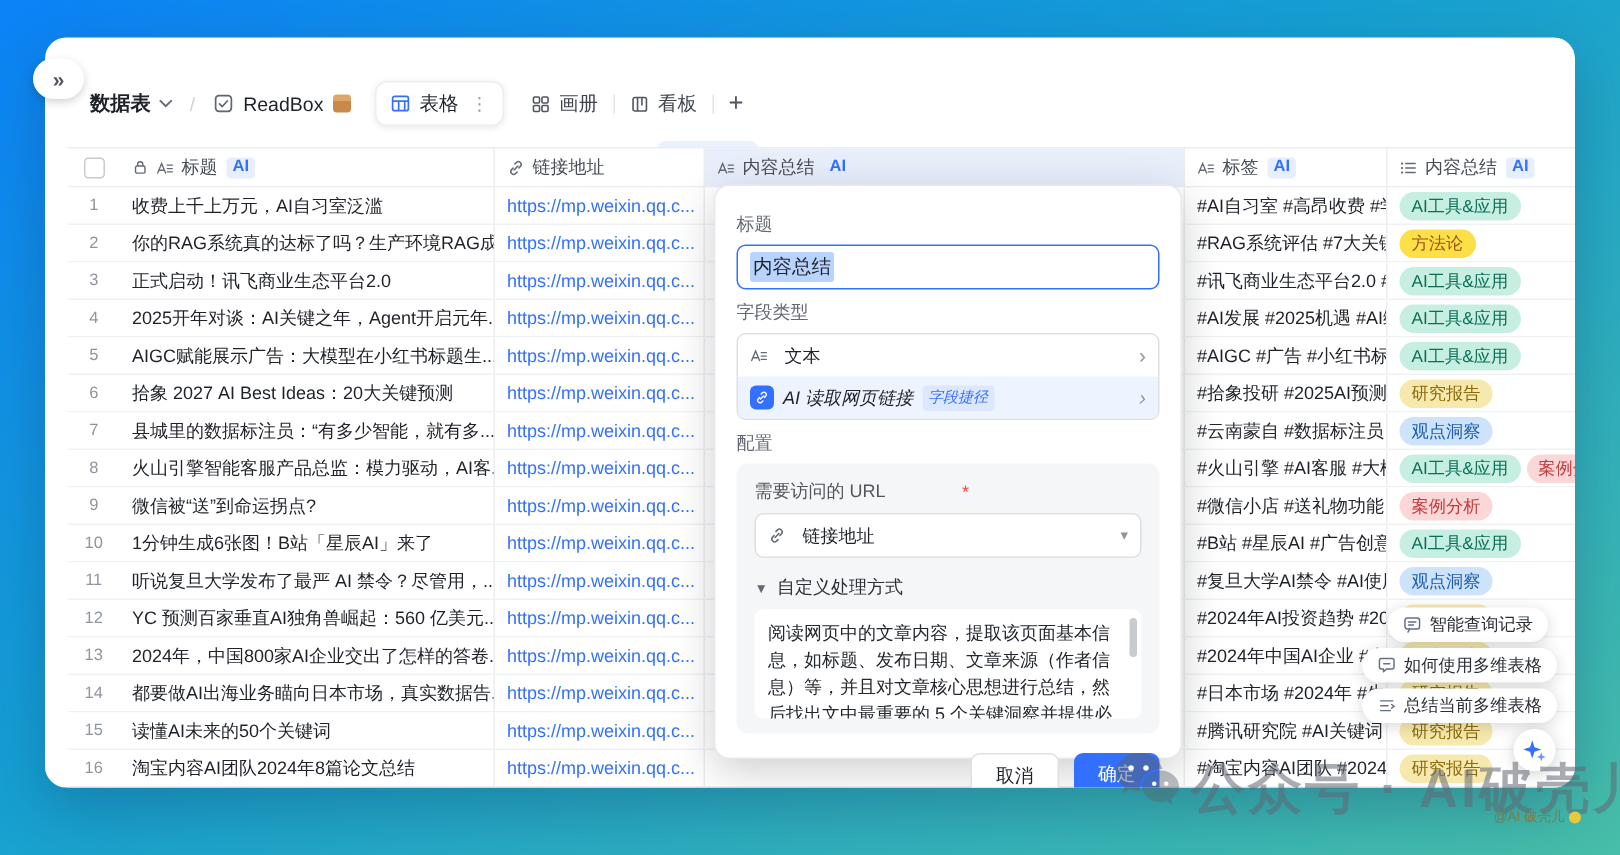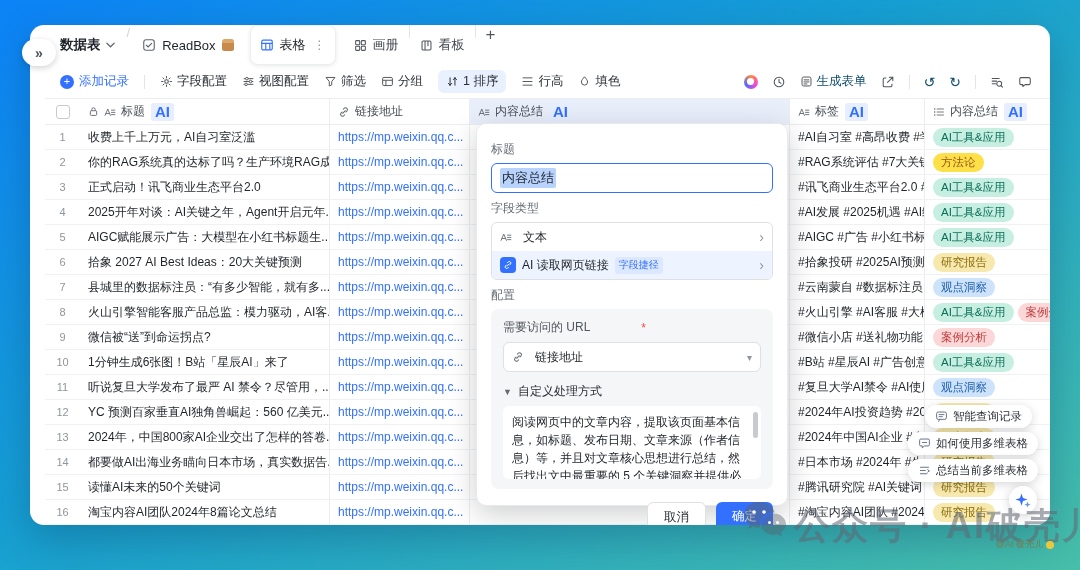--- a/index.html
+++ b/index.html
@@ -5,21 +5,21 @@
   html,body{margin:0;padding:0;}
   body{font-family:"Liberation Sans","DejaVu Sans",sans-serif;}
   .stage{position:relative;width:1080px;height:570px;overflow:hidden;
     background:linear-gradient(150deg,#0c83f7 0%,#17a0d2 45%,#47bea9 100%);}
   .window{position:absolute;left:30px;top:25px;width:1020px;height:500px;background:#fff;
     border-radius:14px;box-shadow:0 14px 40px rgba(10,40,80,.28);overflow:hidden;}
   .collapse-pill{position:absolute;left:22px;top:39px;width:34px;height:27px;background:#fff;
     border-radius:14px;box-shadow:0 2px 6px rgba(0,0,0,.18);display:flex;align-items:center;
     justify-content:center;color:#50555e;font-size:14px;font-weight:bold;z-index:6;cursor:pointer;}
   
-  .tabbar{height:40px;display:flex;padding-left:30px;font-size:13px;color:#1f2329;}
+  .tabbar{height:40px;display:flex;align-items:center;padding-left:30px;font-size:13px;color:#1f2329;margin-top:24px;}
   .ds-label{display:flex;align-items:center;gap:5px;font-weight:700;font-size:13.5px;cursor:pointer;}
   .slash{color:#d0d3d6;margin:0 12px;}
   .doc-item{display:flex;align-items:center;gap:6px;cursor:pointer;}
   .pkg{width:12px;height:12px;border-radius:2.5px;background:linear-gradient(#dba76a 0 35%,#c8894b 35% 100%);}
   .tab{display:flex;align-items:center;gap:6px;color:#41464e;padding:0 10px;cursor:pointer;}
   .tab.active{background:#fff;border:1px solid #eceef1;border-radius:8px;padding:5px 9px;margin:0 8px 0 16px;
     box-shadow:0 1px 4px rgba(31,35,41,.1);color:#1f2329;}
   .more-dots{color:#8f959e;font-size:12px;margin-left:2px;}
   .tab-sep{width:1px;height:13px;background:#e3e5e8;}
   .plus-tab{font-size:17px;color:#51565d;margin-left:10px;cursor:pointer;}
@@ -47,35 +47,35 @@
   .c-num{width:35px;justify-content:center;padding:0;border-right:none;}
   .c-title{width:250px;}
   .c-link{width:140px;}
   .c-summary{width:320px;}
   .c-tags{width:135px;}
   .c-cat{width:130px;border-right:none;}
   .th.c-summary{background:#e9eefb;}
   .td.c-link{color:#3370ff;cursor:pointer;}
   .rownum{color:#8f959e;font-size:11px;}
   .cb{width:12px;height:12px;border:1.2px solid #c6cad1;border-radius:3px;background:#fff;cursor:pointer;}
-  .ai-badge{margin-left:6px;background:#e6eeff;color:#3370ff;font-size:15px;font-weight:700;
+  .ai-badge{margin-left:6px;background:#e6eeff;color:#3370ff;font-size:11px;font-weight:700;
     padding:1.5px 4px;border-radius:3px;line-height:1;}
   .hicon{margin-right:5px;color:#646a73;display:inline-flex;}
   .pill{border-radius:10px;padding:2px 8px;font-size:11.5px;font-weight:500;margin-right:4px;flex:none;}
   
   .panel{position:absolute;left:446px;top:98px;width:312px;height:383px;background:#fff;z-index:20;
     border:1px solid #e8e9ec;border-radius:10px;box-shadow:0 8px 28px rgba(31,35,41,.22);
     padding:10px 14px;box-sizing:border-box;font-size:12px;color:#1f2329;}
   .p-label{color:#646a73;margin:7px 0 5px;}
   .p-input{height:28px;border:1.3px solid var(--primary,#3370ff);border-radius:6px;display:flex;
     align-items:center;padding:0 8px;font-size:13px;cursor:text;}
   .p-input .sel{background:#b8d3fe;padding:1px 2px;border-radius:2px;}
   .typebox{border:1px solid #dee0e3;border-radius:6px;overflow:hidden;margin-top:2px;}
   .typerow{height:28px;display:flex;align-items:center;gap:6px;padding:0 8px;cursor:pointer;}
-  .typerow.shortcut{background:#eef4ff;}
+  .typerow.shortcut{background:#eef4ff;font-style:italic;}
   .sc-ic{width:16px;height:16px;border-radius:4px;background:var(--primary,#3370ff);color:#fff;
     display:flex;align-items:center;justify-content:center;flex:none;}
   .sc-badge{background:#dce8ff;color:var(--primary,#3370ff);font-size:10px;padding:1.5px 4px;border-radius:3px;}
   .chev{margin-left:auto;color:#8f959e;font-size:14px;}
   .configbox{background:#f5f6f7;border-radius:8px;padding:10px 12px;margin-top:4px;}
   .cfg-label{color:#51565d;display:flex;align-items:center;gap:48px;}
   .req{color:#f54a45;margin-left:3px;}
   .selectbox{height:28px;background:#fff;border:1px solid #dee0e3;border-radius:6px;display:flex;
     align-items:center;gap:6px;padding:0 8px;margin-top:6px;cursor:pointer;}
   .caret{margin-left:auto;color:#8f959e;font-size:10px;}

